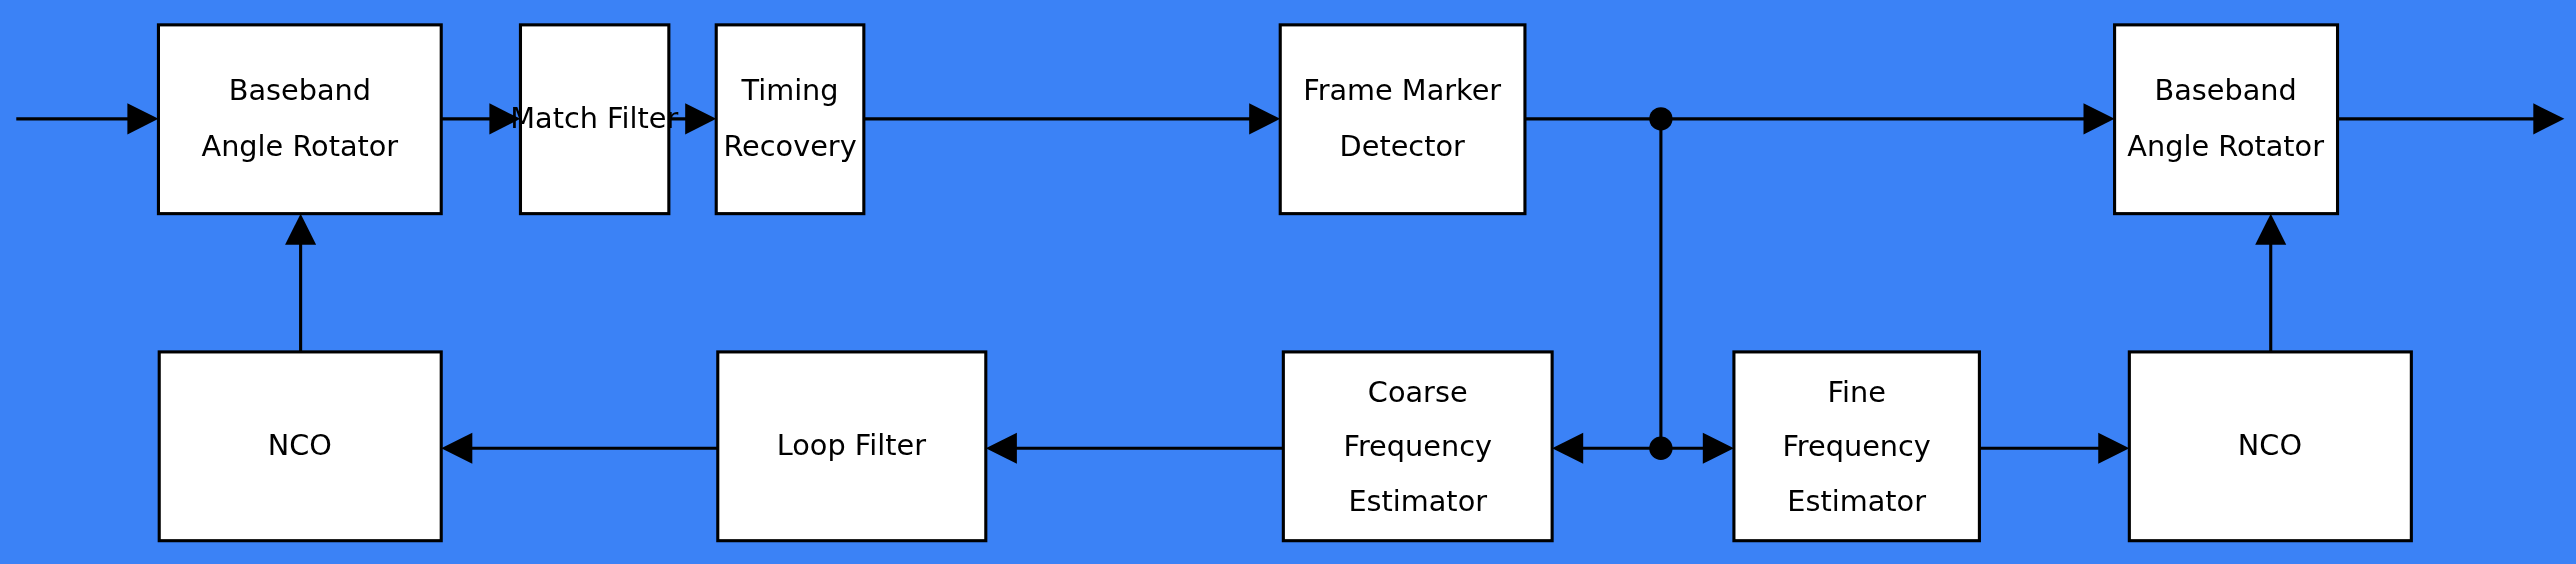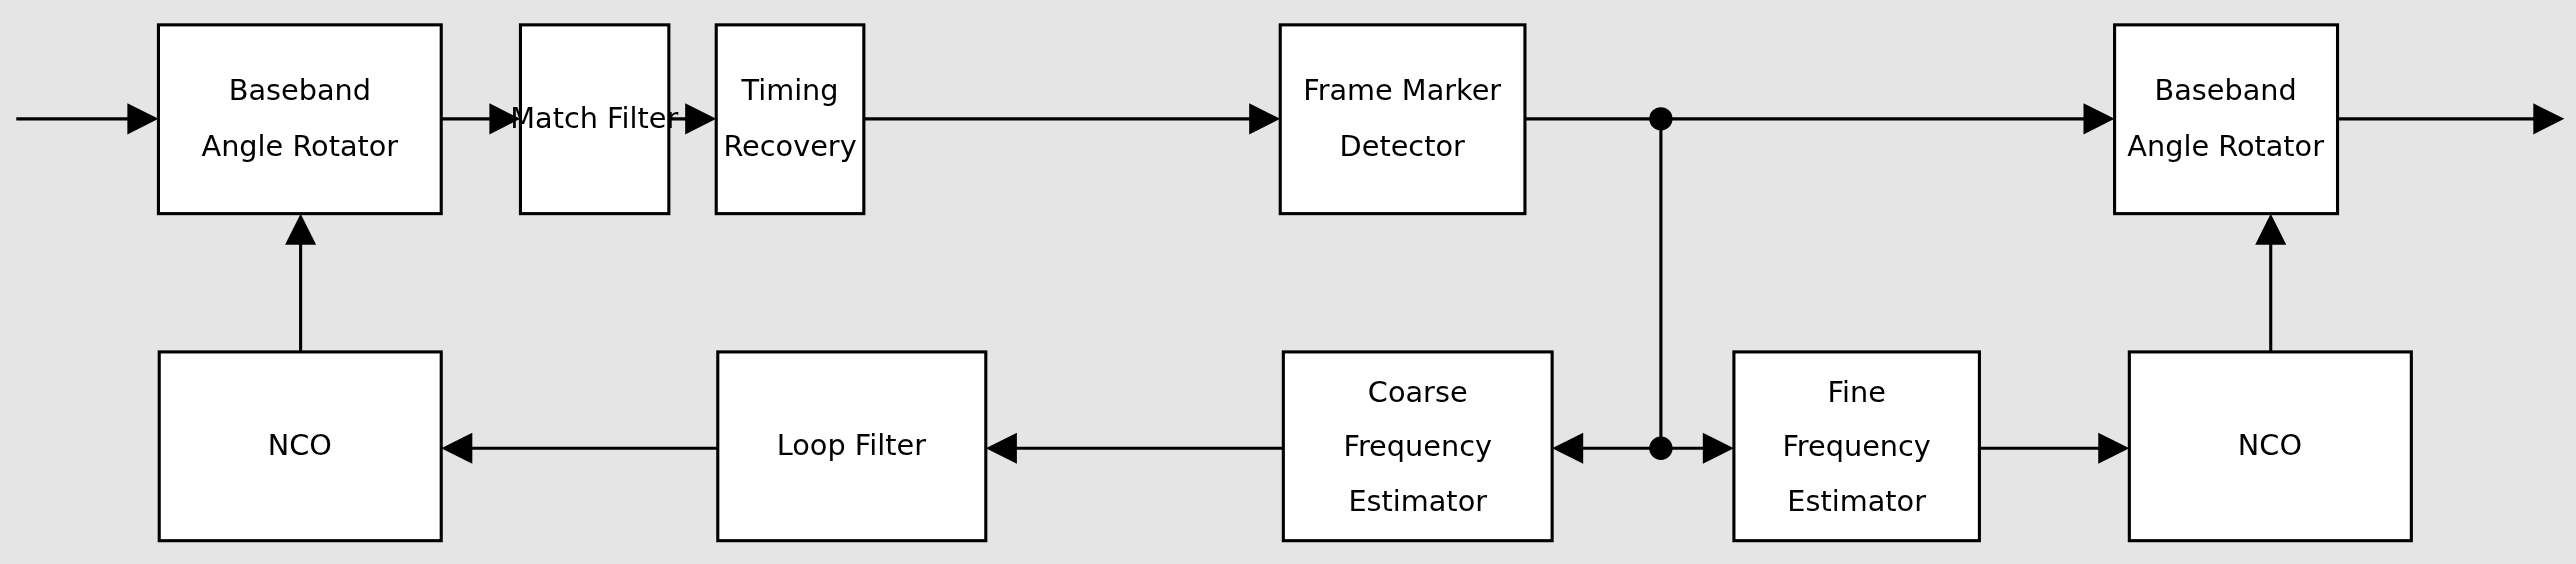--- a/index.html
+++ b/index.html
@@ -4,21 +4,21 @@
 <style>
   html, body {
     margin: 0;
     padding: 0;
     background: #ffffff;
   }
   #diagram-root {
     position: relative;
     width: 2576px;
     height: 564px;
-    background: #e5e5e5;
+    background: #3b82f6;
     overflow: hidden;
     font-family: "DejaVu Sans", sans-serif;
   }
   svg#diagram-svg {
     position: absolute;
     top: 0;
     left: 0;
     width: 2576px;
     height: 564px;
     display: block;

